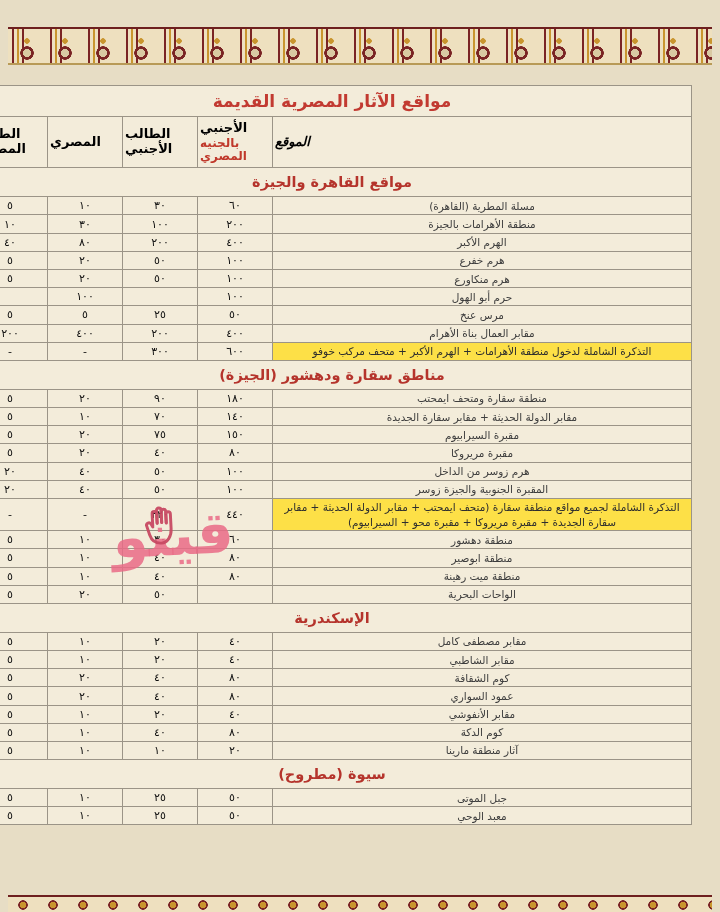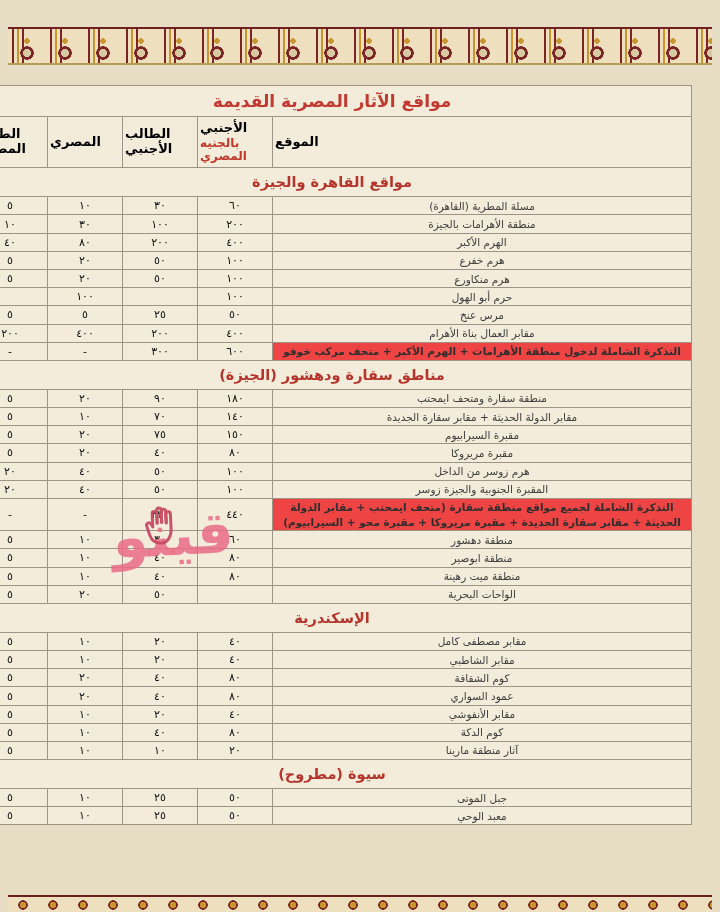--- a/index.html
+++ b/index.html
@@ -37,30 +37,30 @@
   .table-wrap { position:absolute; top:85px; right:28px; width:720px; }
   table { width:100%; border-collapse:collapse; background:#f3ecda; direction:rtl; }
   td, th { border:1px solid #9b9487; vertical-align:middle; }
   col.c-num { width:75px; }
 
   .title-cell {
     padding:5px 0; text-align:center;
     font-size:17px; font-weight:bold; color:#c23a31;
   }
   .header-row th { padding:4px 2px; font-size:13px; font-weight:bold; color:#000; text-align:left; line-height:1.15; }
-  .site-th { font-size:15px; }
+  .site-th { font-size:15px;font-style:italic; }
   .sub { font-size:12px; color:#c0392b; font-weight:bold; line-height:1.1; margin-top:1px; }
 
   .section-row td {
     padding:6px 16px; text-align:center;
     font-size:14.5px; font-weight:bold; color:#b5342c;
   }
   .num-cell { padding:1.5px 2px; text-align:center; font-size:11px; color:#101010; }
   .site-cell { padding:1.5px 6px; text-align:center; font-size:10.5px; color:#3d3d3d; line-height:1.35; }
-  .site-cell.highlight { background:#ef4444; color:#2e2e2e;font-weight:bold; }
+  .site-cell.highlight { background:#fde047; color:#2e2e2e; }
 
   
   .watermark {
     position:absolute; top:506px; left:112px;
     transform:rotate(-3deg);
     z-index:5; pointer-events:none;
   }
   .wm-text {
     font-size:58px; font-weight:bold; line-height:1;
     color:rgba(233,107,134,0.85);

